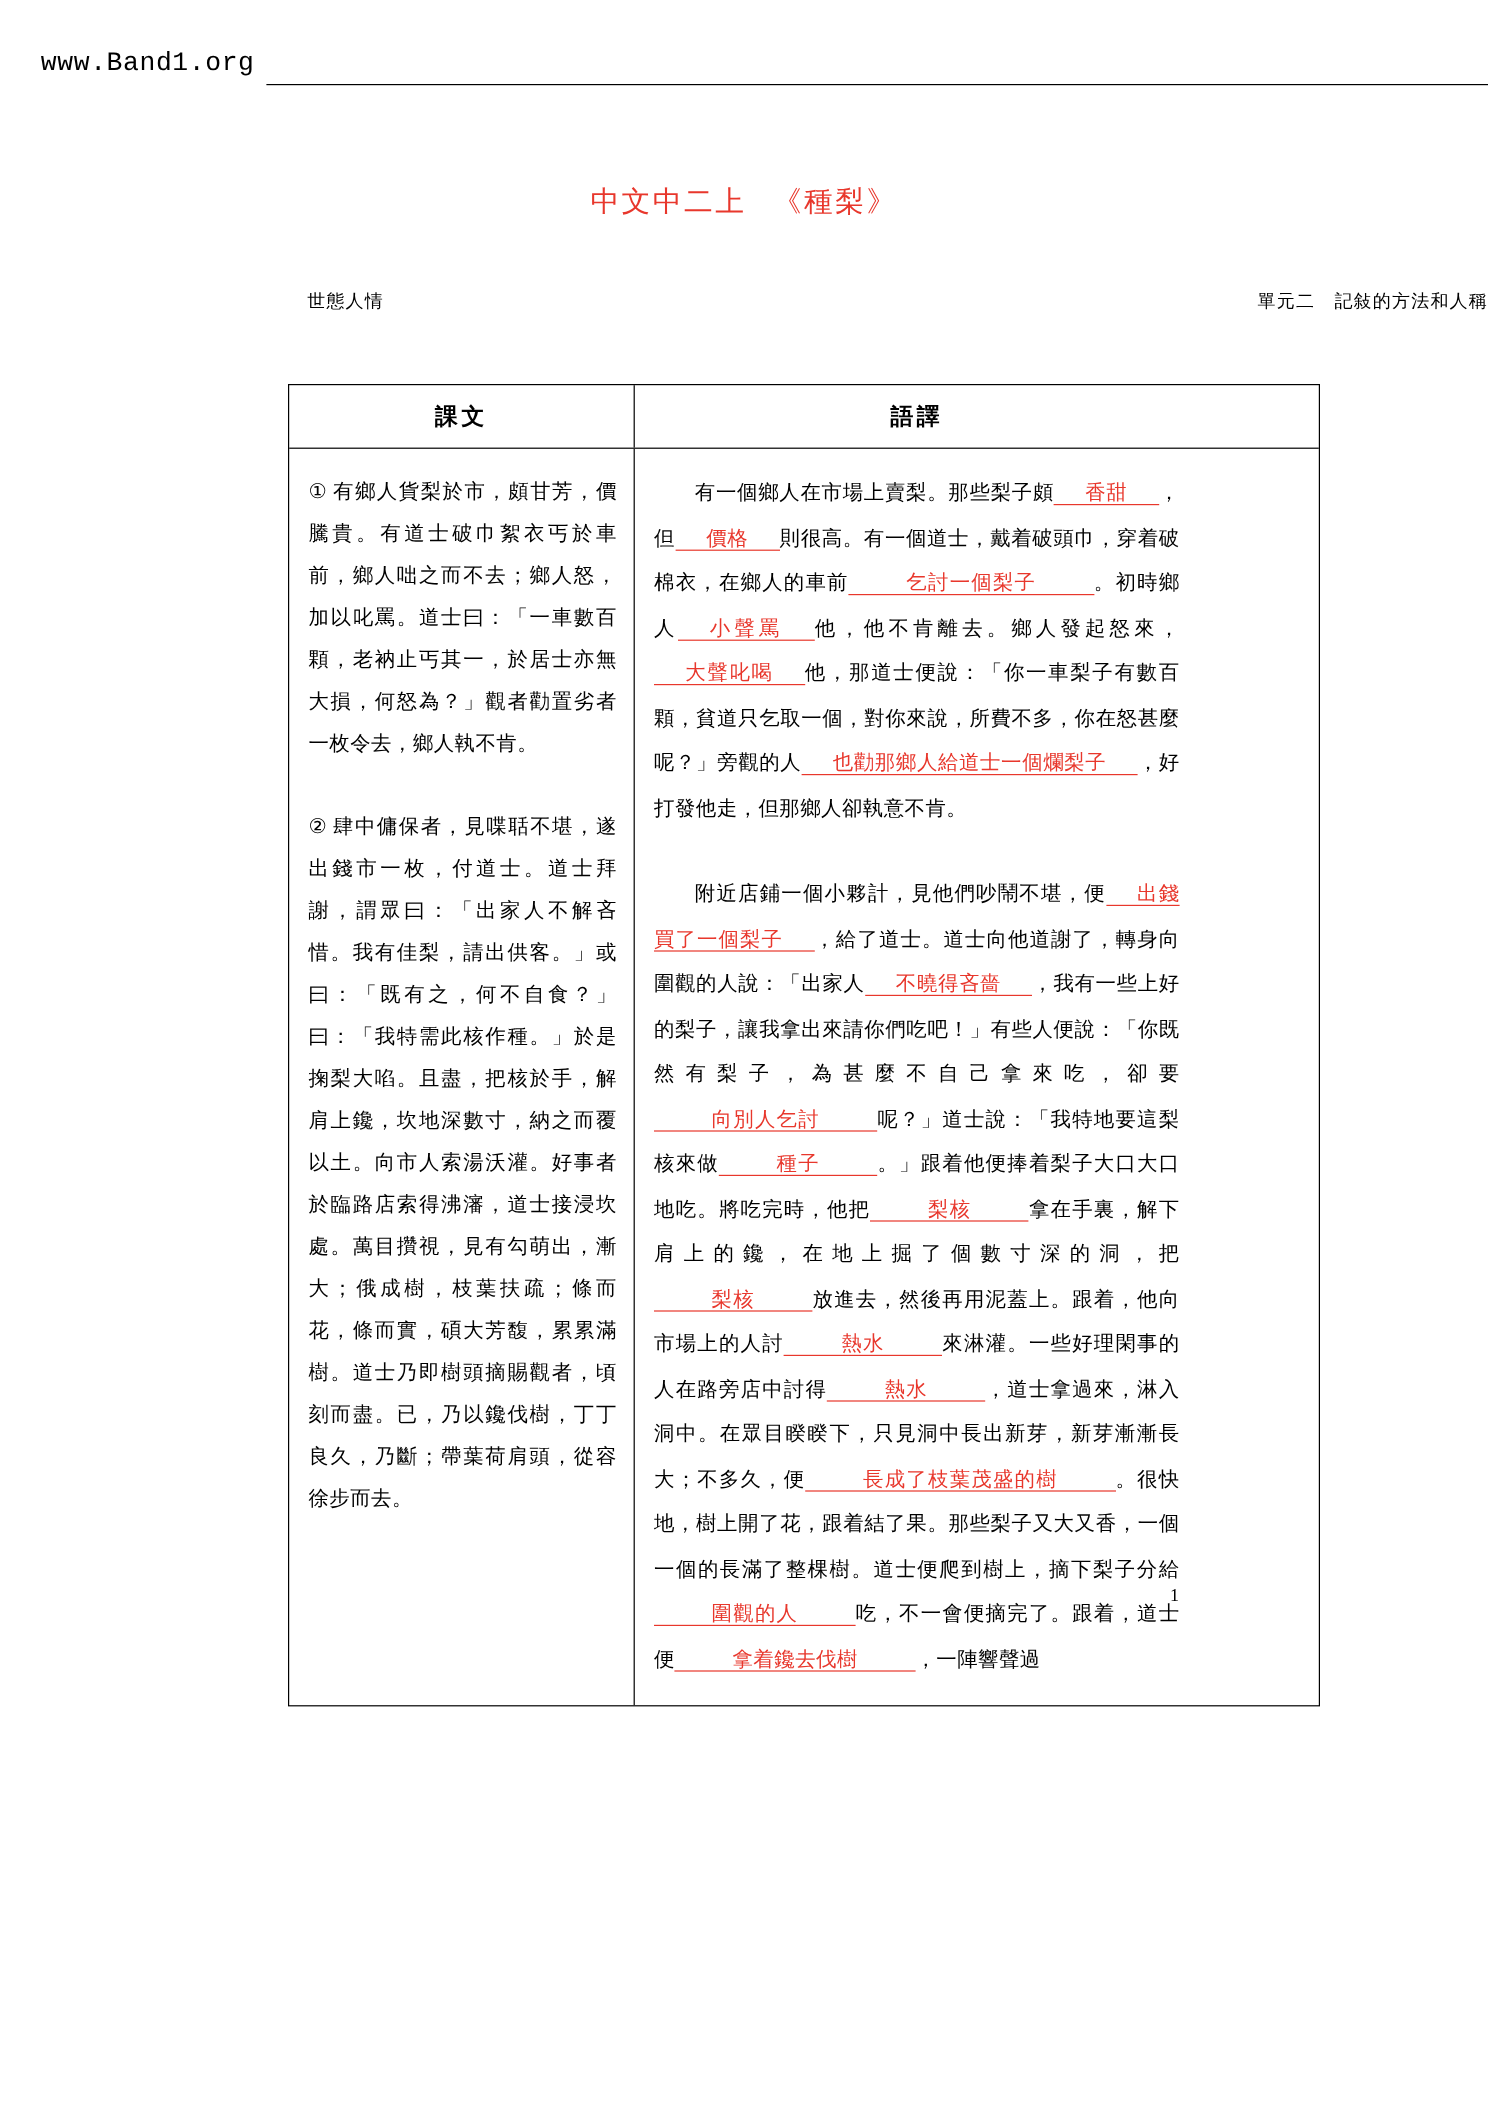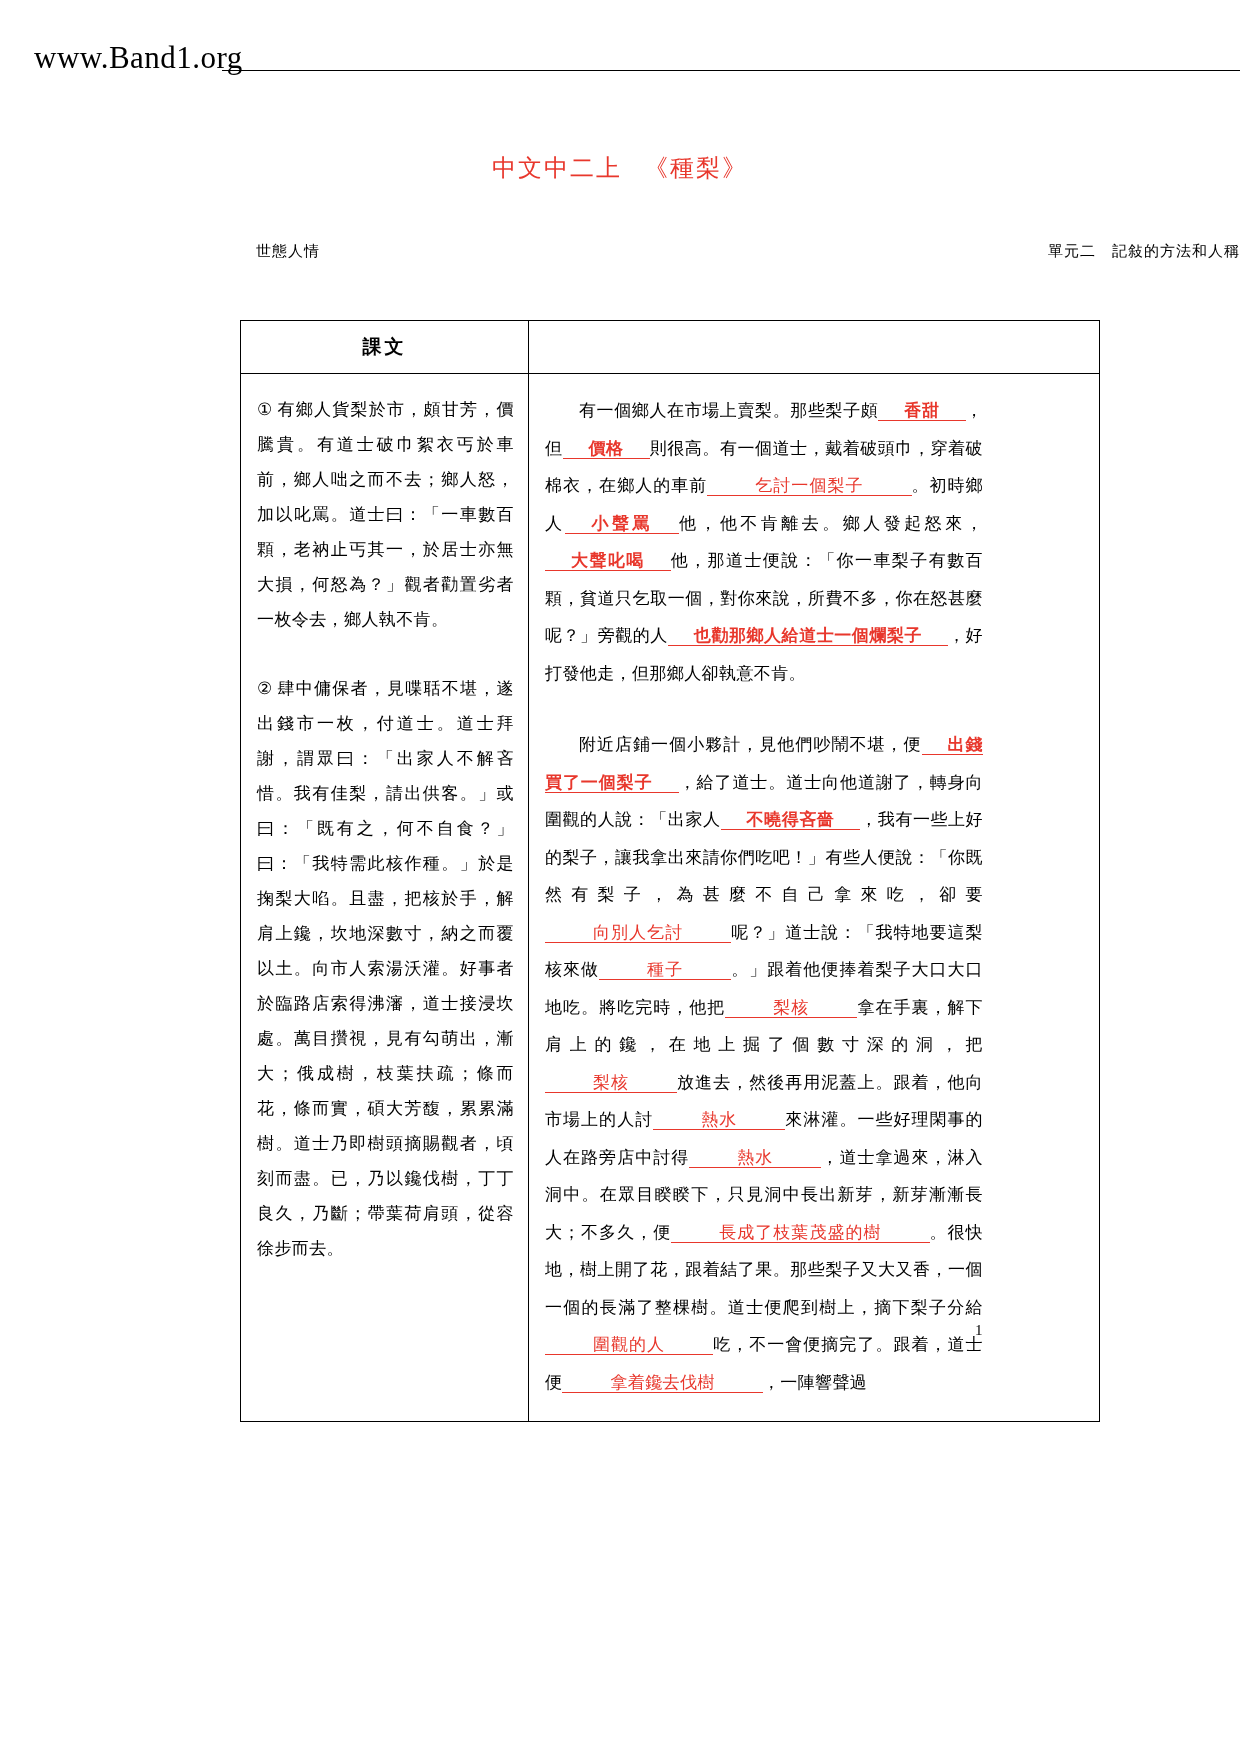--- a/index.html
+++ b/index.html
@@ -21,22 +21,22 @@
     position: absolute;
     top: 22px;
     left: 0;
     width: 1240px;
     height: 48px;
   }
   .site-url {
     position: absolute;
     left: 34px;
     top: 18px;
-    font-family: Liberation Serif, serif;
-    font-size: 31px;
+    font-family: Liberation Mono, monospace;
+    font-size: 22px;
     letter-spacing: 0.5px;
     color: #000;
     white-space: nowrap;
   }
   .header-rule {
     position: absolute;
     left: 222px;
     top: 48px;
     width: 1046px;
     border-top: 1.4px solid #000;
@@ -132,21 +132,21 @@
 
   .marker { margin-right: 4px; }
 
   
   .ans {
     color: #e8372c;
     border-bottom: 1px solid #e8372c;
     padding: 0 6px;
     white-space: nowrap;
   }
-  .ans.wide { padding: 0 26px; font-weight: bold; }
+  .ans.wide { padding: 0 26px; }
   .ans.xwide { padding: 0 48px; }
   .ans.flow { white-space: normal; }
 
   .pagenum {
     position: absolute;
     left: 975px;
     top: 1322px;
     font-family: "Liberation Serif", serif;
     font-size: 15px;
   }
@@ -165,20 +165,21 @@
 
 <div class="running">
   <span class="left">世態人情</span>
   <span class="right">單元二　記敍的方法和人稱</span>
 </div>
 
 <div class="sheet">
 
   <div class="thead">
     <div class="cell col-a">課文</div>
+    <div class="cell col-b">語譯</div>
   </div>
 
   <div class="tbody">
 
     <div class="col-a">
       <div class="para">
         <span class="marker">①</span><span>有鄉人貨梨於市，頗甘芳，價騰貴。有道士破巾絮衣丐於車前，鄉人咄之而不去；鄉人怒，加以叱罵。道士曰：「一車數百顆，老衲止丐其一，於居士亦無大損，何怒為？」觀者勸置劣者一枚令去，鄉人執不肯。</span>
       </div>
       <div class="para">
         <span class="marker">②</span><span>肆中傭保者，見喋聒不堪，遂出錢市一枚，付道士。道士拜謝，謂眾曰：「出家人不解吝惜。我有佳梨，請出供客。」或曰：「既有之，何不自食？」曰：「我特需此核作種。」於是掬梨大啗。且盡，把核於手，解肩上鑱，坎地深數寸，納之而覆以土。向市人索湯沃灌。好事者於臨路店索得沸瀋，道士接浸坎處。萬目攢視，見有勾萌出，漸大；俄成樹，枝葉扶疏；條而花，條而實，碩大芳馥，累累滿樹。道士乃即樹頭摘賜觀者，頃刻而盡。已，乃以鑱伐樹，丁丁良久，乃斷；帶葉荷肩頭，從容徐步而去。</span>

